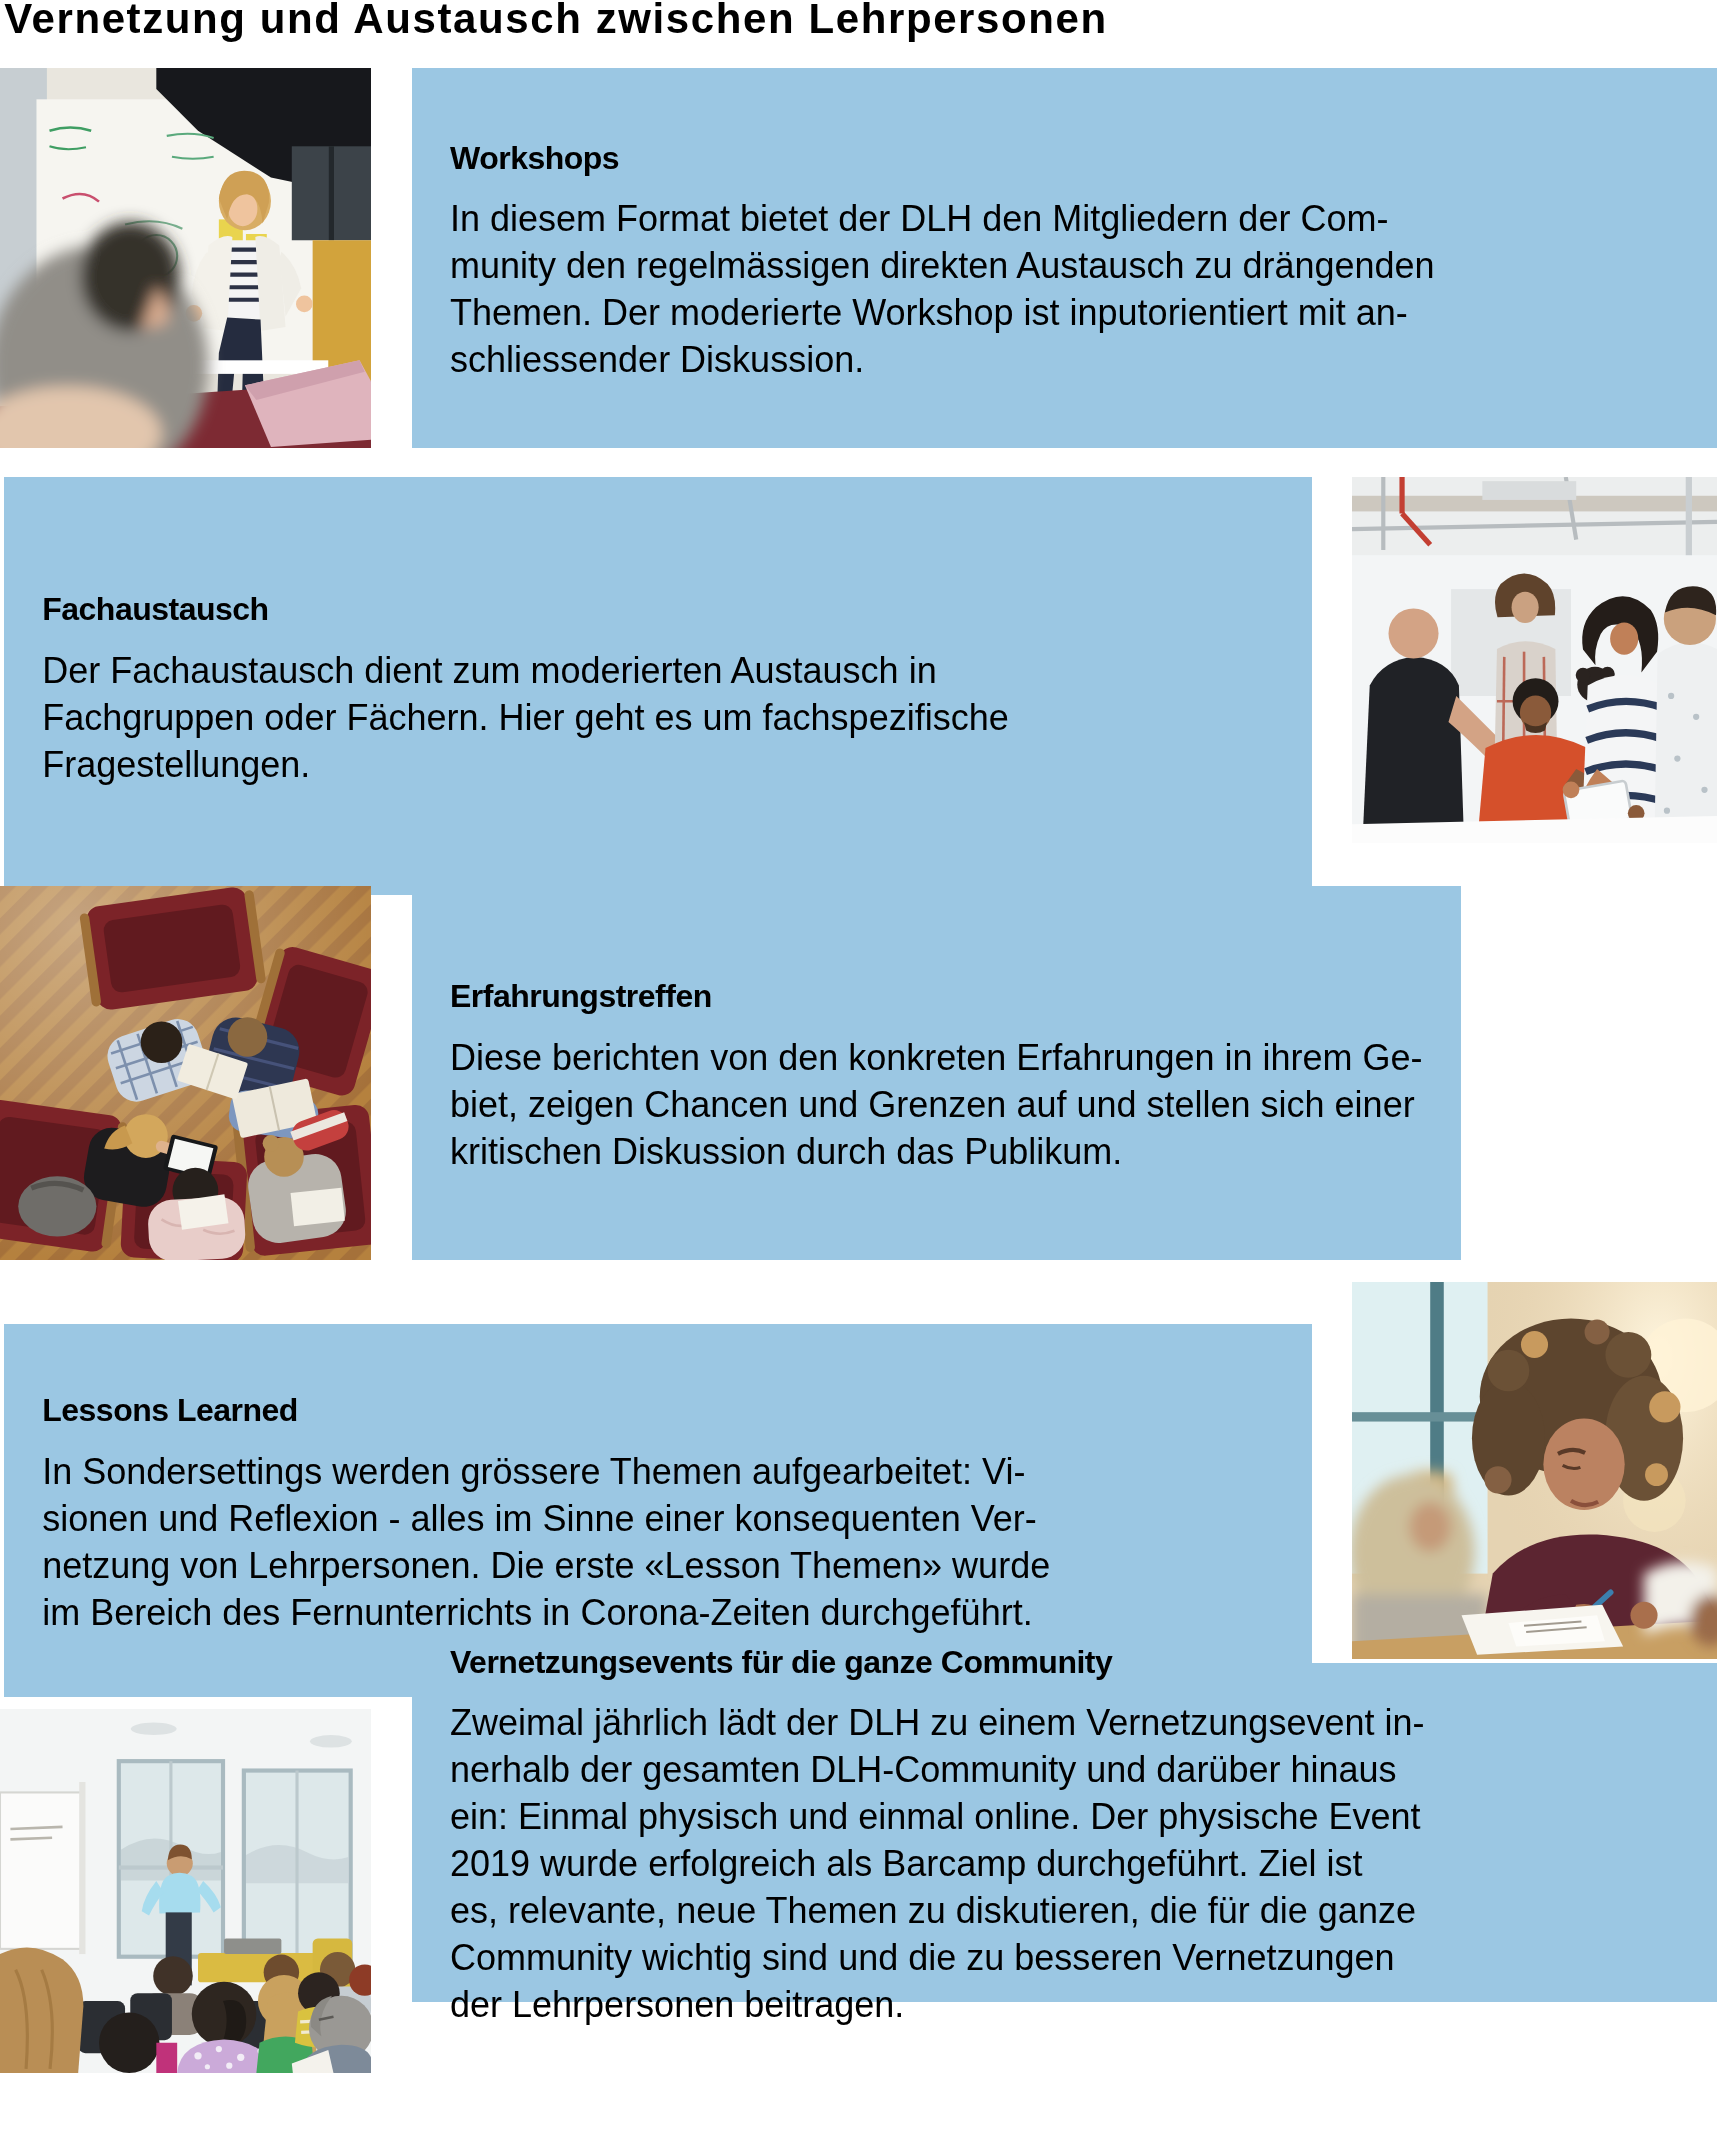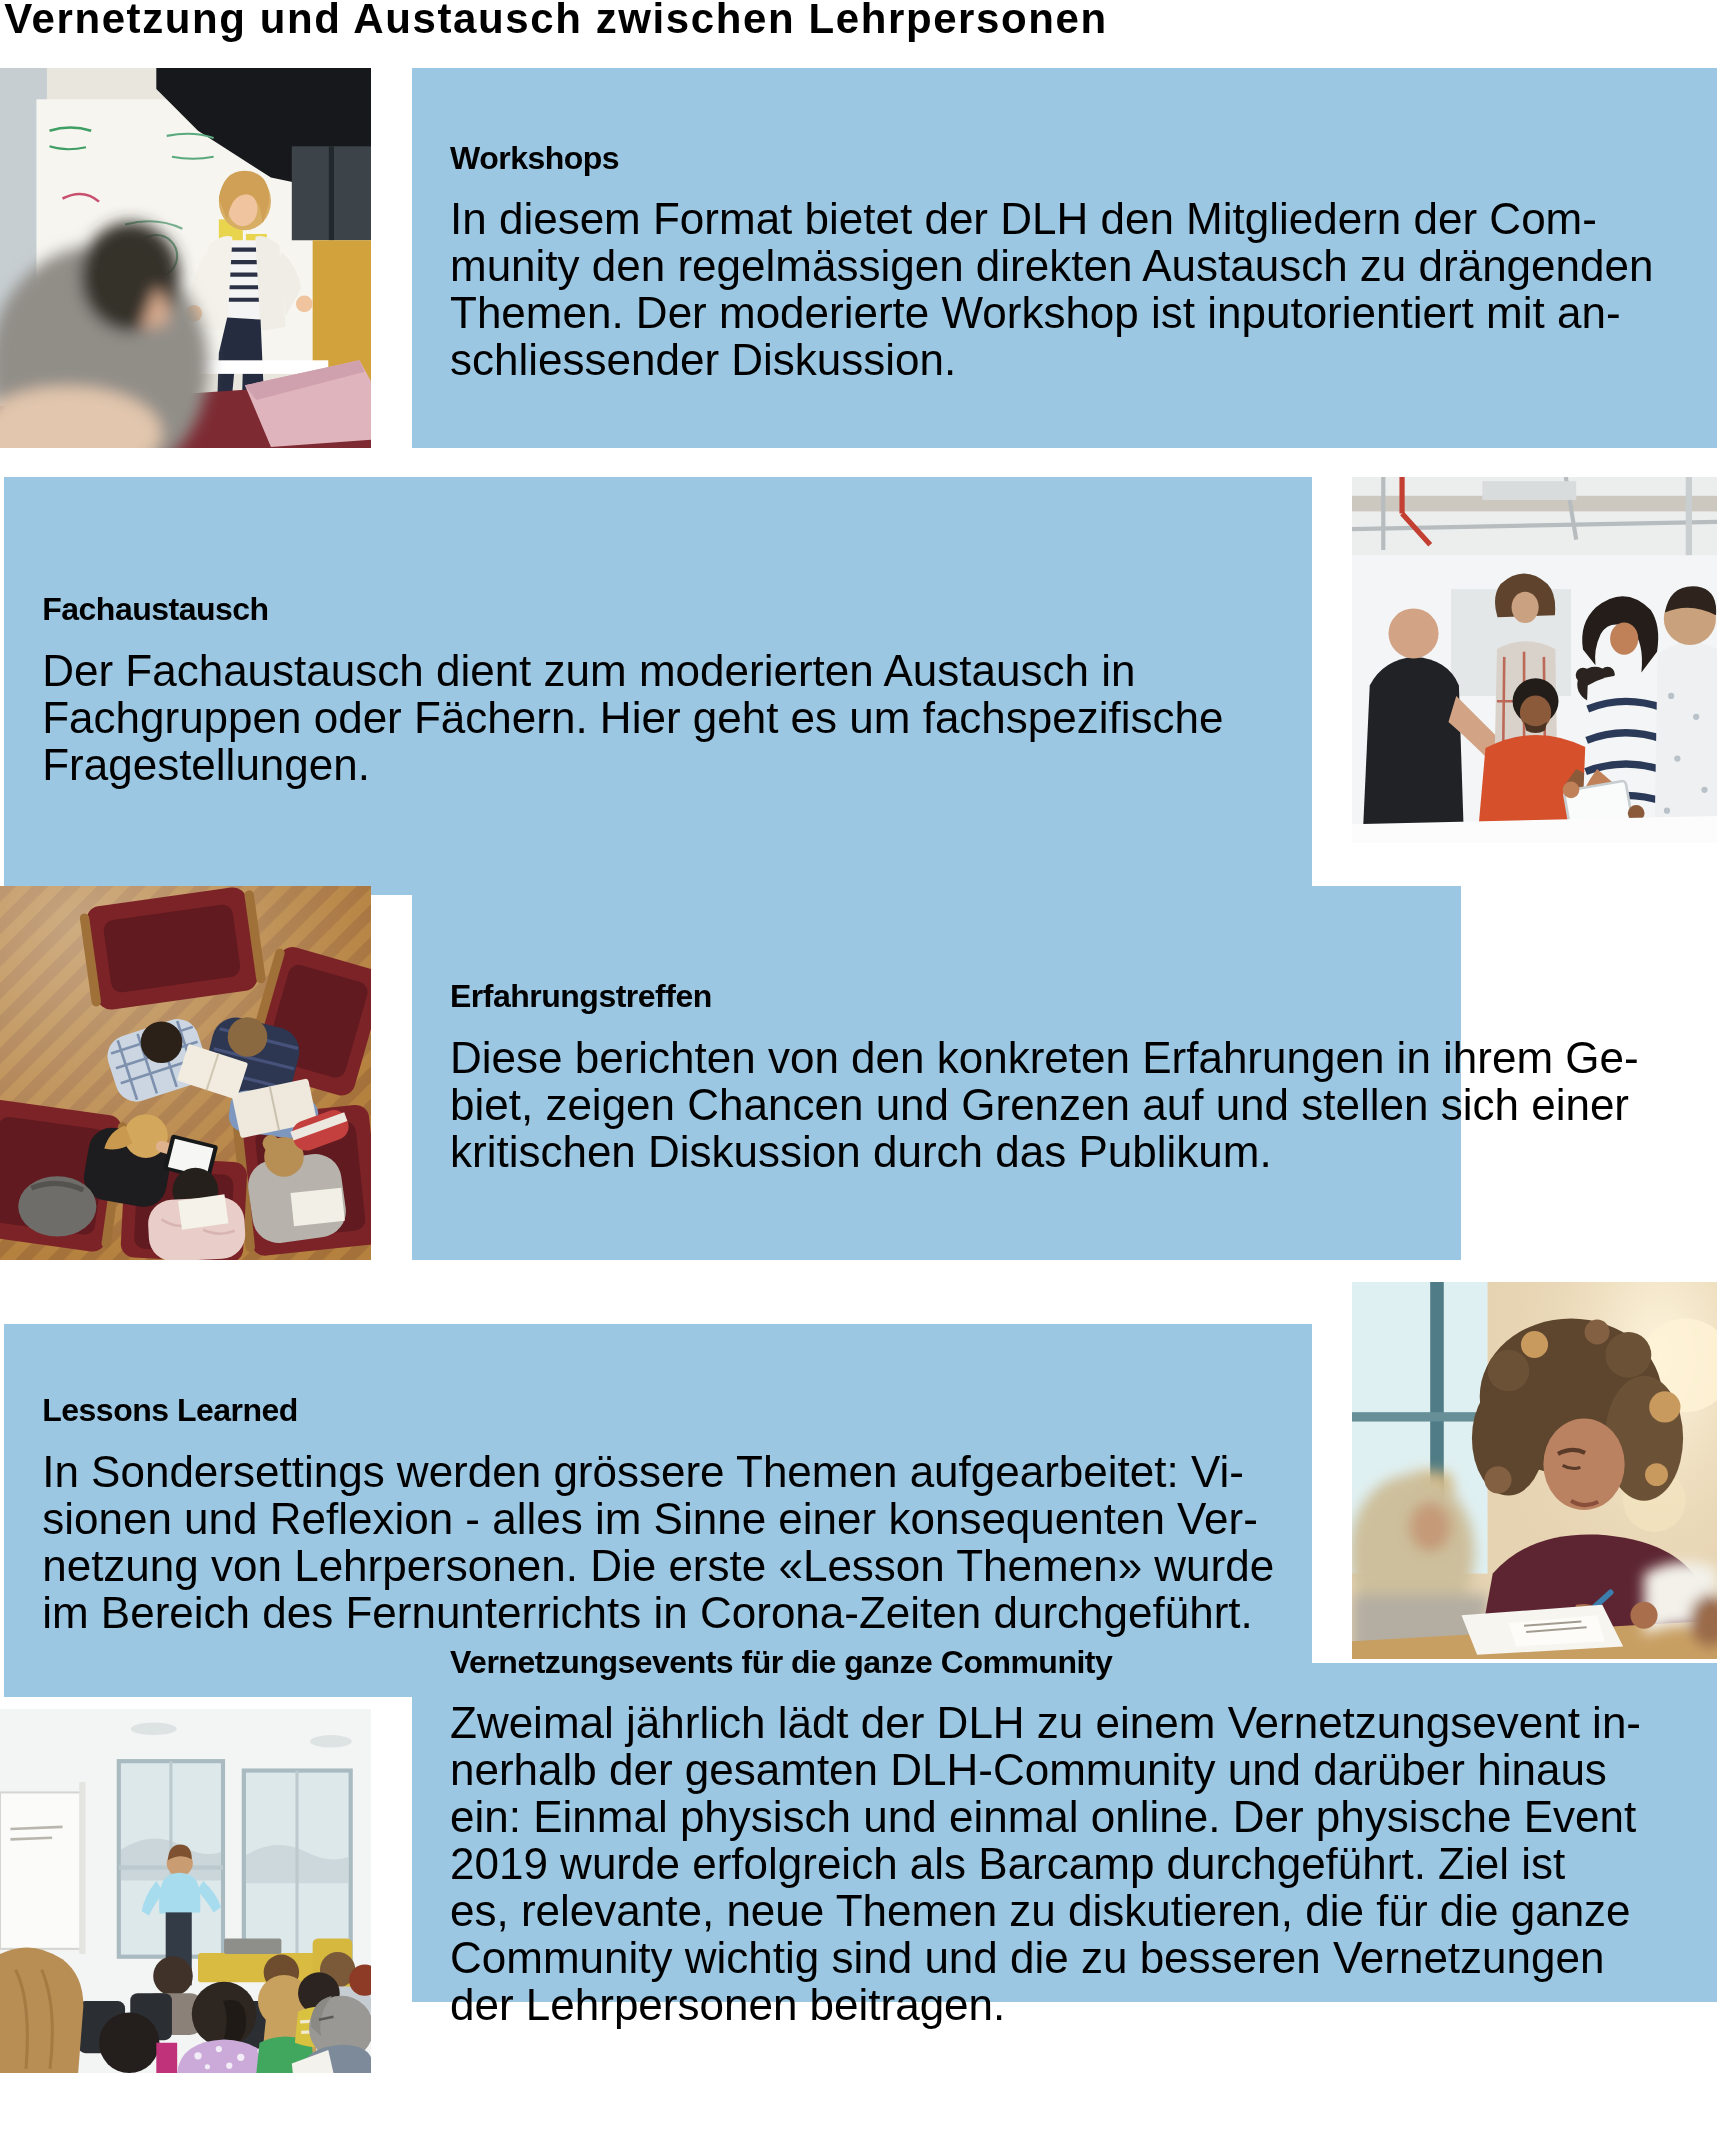--- a/index.html
+++ b/index.html
@@ -22,21 +22,21 @@
     display:flex;flex-direction:column;justify-content:center;
     padding:0 31px 0 38px;box-sizing:border-box;
   }
   .box h2{
     margin:0 0 11.5px 0;
     font-size:32px;font-weight:700;letter-spacing:-0.5px;line-height:51px;
     white-space:nowrap;
   }
   .box p.line{
     margin:0;
-    font-size:44px;line-height:47px;letter-spacing:0;
+    font-size:36px;line-height:47px;letter-spacing:0;
     white-space:nowrap;
   }
   figure.photo{
     position:absolute;margin:0;overflow:hidden;background:#d8d8d8;
   }
   figure.photo svg{display:block;width:100%;height:100%;}
 
   
   #photo-workshops      {left:0;    top:68px;  width:371px;  height:380px;}
   #box-workshops        {left:412px;top:68px;  width:1305px; height:380px;}

